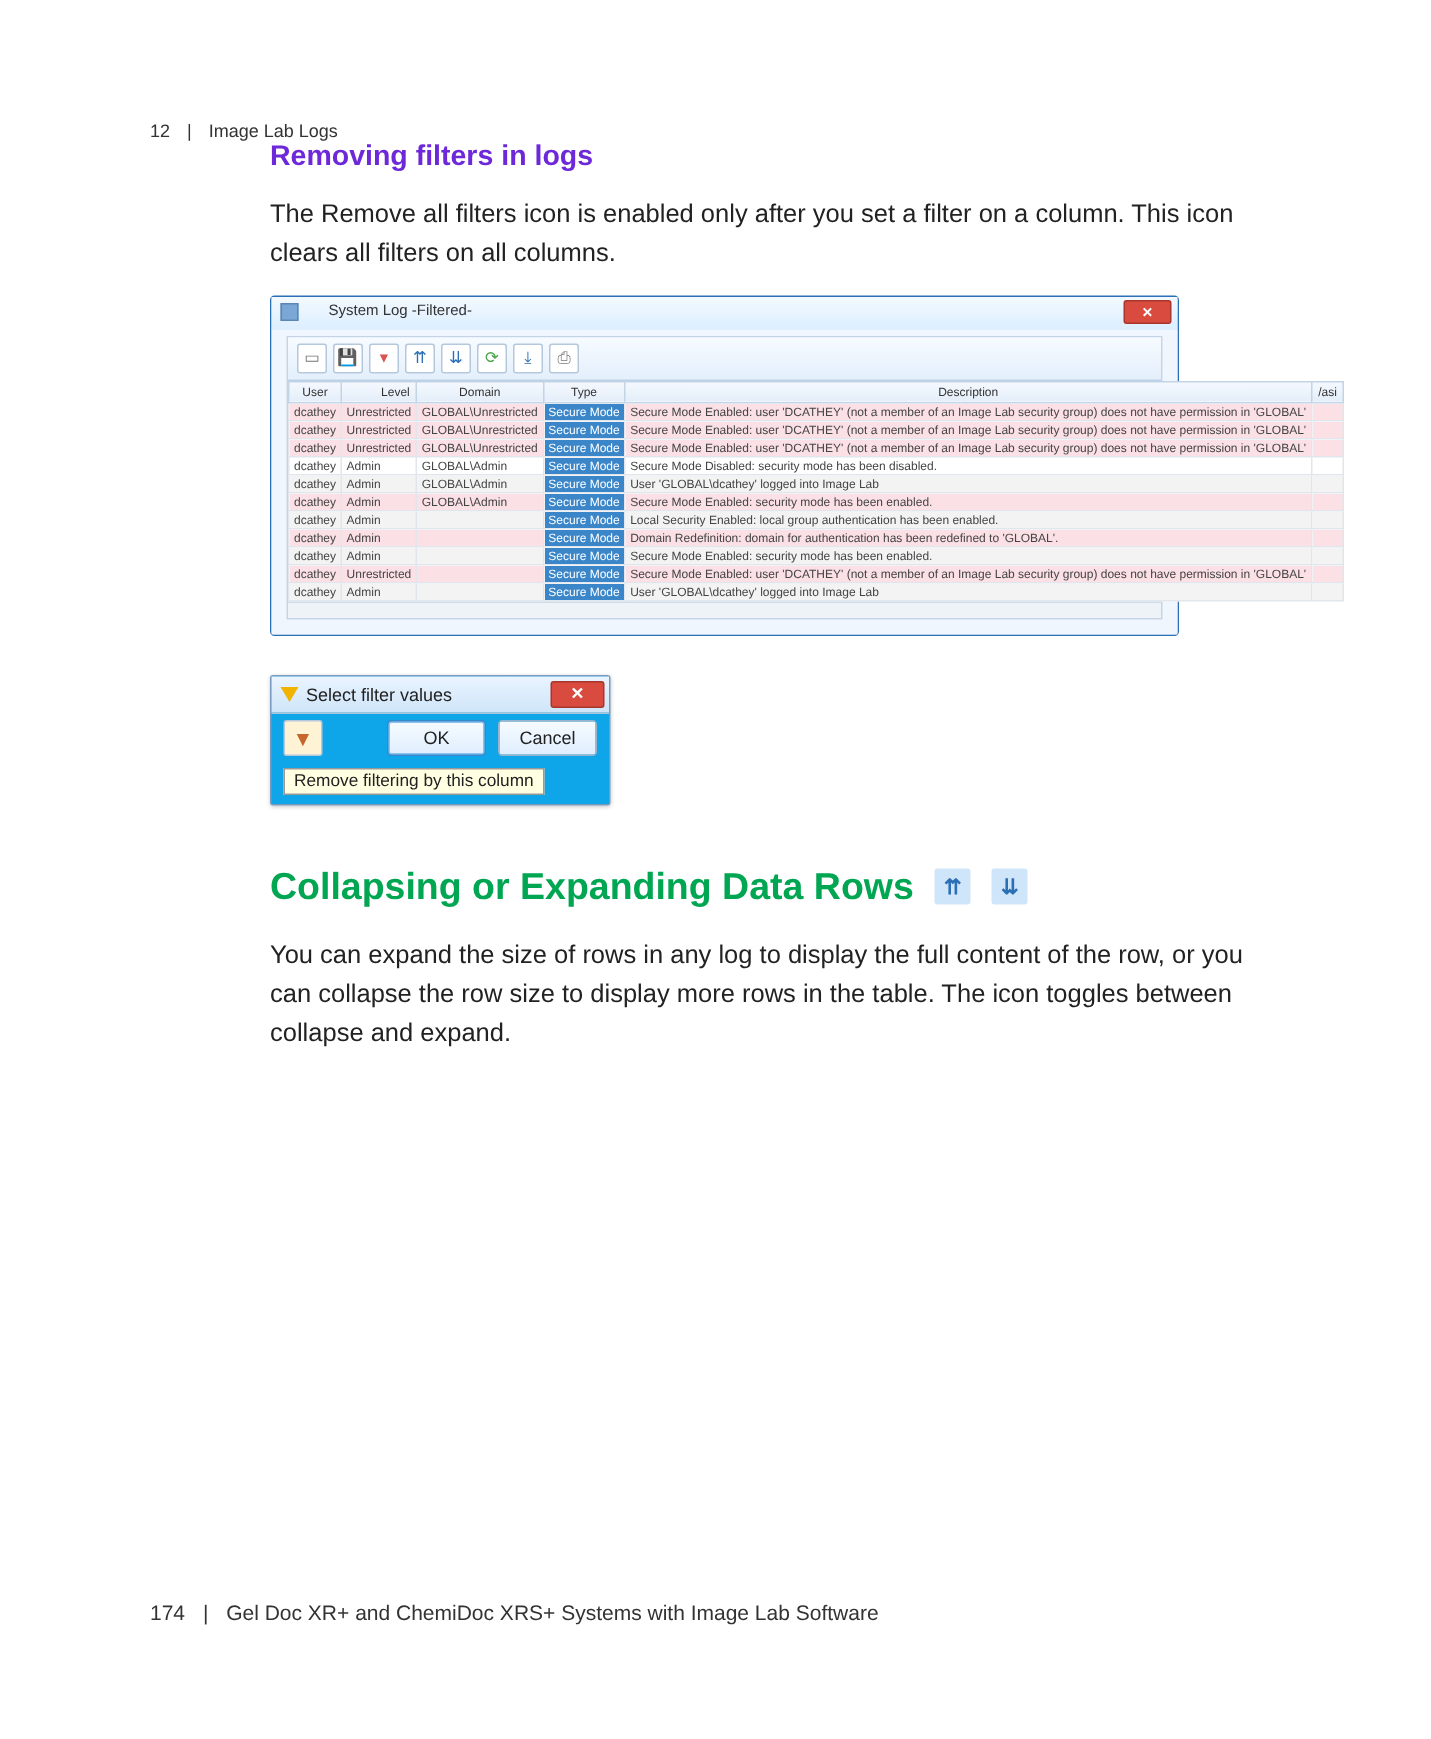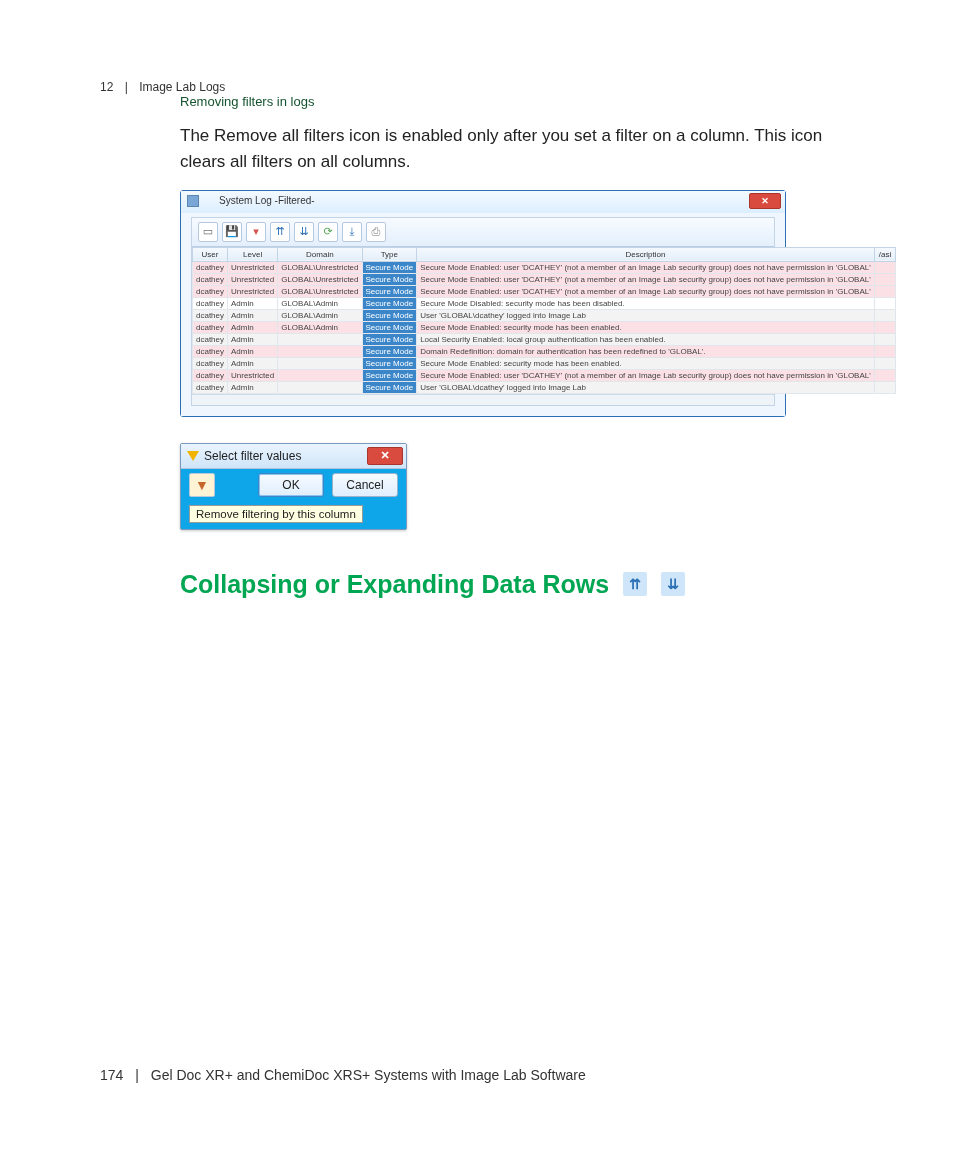--- a/index.html
+++ b/index.html
@@ -16,23 +16,23 @@
     min-height: 1159px;
     position: relative;
   }
   .header-line {
     font-size: 12px;
     color: #333;
   }
   .header-sep { margin: 0 8px; color: #333; }
   .content { margin-left: 80px; }
   h3.green {
-    color: #14532d;
-    font-size: 13px;
-    font-weight: normal;
+    color: #6d28d9;
+    font-size: 19px;
+    font-weight: bold;
     margin: 0 0 14px 0;
   }
   h2.green {
     color: #00a651;
     font-size: 25px;
     font-weight: bold;
     margin: 0 0 18px 0;
     display: flex;
     align-items: center;
     gap: 14px;
@@ -97,21 +97,21 @@
     color:#333; font-weight:normal; text-align:center;
   }
   .logtable td {
     border:1px solid #e1e6ec; padding:1px 3px;
     color:#444; white-space:nowrap; overflow:hidden;
   }
   .logtable tr.pink td { background:#fbe0e6; }
   .logtable tr.white td { background:#fff; }
   .logtable tr.grey td { background:#f3f3f3; }
   .logtable td.type-cell { background:#3a86c9 !important; color:#fff; text-align:center;}
-  .logtable .col-user{width:45px;} .logtable .col-level{width:55px;}
+  .logtable .col-user{width:45px;} .logtable .col-level{width:55px;text-align:right;}
   .logtable .col-domain{width:95px;} .logtable .col-type{width:55px;}
   .winframe .inner-pad { padding:4px 10px 10px 10px; background:#f0f6fd;}
   .winframe .body-white { background:#fff; border:1px solid #c3d4e6; padding:0; }
   .scrolltrack-bottom { height:10px; background:#eef3f8; border-top:1px solid #cfdbe8;}
   
   .filterdlg {
     width:225px; border:1px solid #7a9bbd; border-radius:2px;
     margin: 8px 0 40px 0; font-size:12px; box-shadow:0 1px 3px rgba(0,0,0,0.2);
     background:#0ea5e9;
   }
@@ -323,20 +323,21 @@
         </div>
       </div>
       <div class="tooltip-box">Remove filtering by this column</div>
     </div>
 
     <h2 class="green">
       <span>Collapsing or Expanding Data Rows</span>
       <span class="iconbtn-blue">⇈</span>
       <span class="iconbtn-blue">⇊</span>
     </h2>
+    <p class="body">You can expand the size of rows in any log to display the full content of the row, or you can collapse the row size to display more rows in the table. The icon toggles between collapse and expand.</p>
   </div>
 
   <div class="footer">
     <span>174</span>
     <span class="sep">|</span>
     <span>Gel Doc XR+ and ChemiDoc XRS+ Systems with Image Lab Software</span>
   </div>
 </div>
 
 </body></html>

